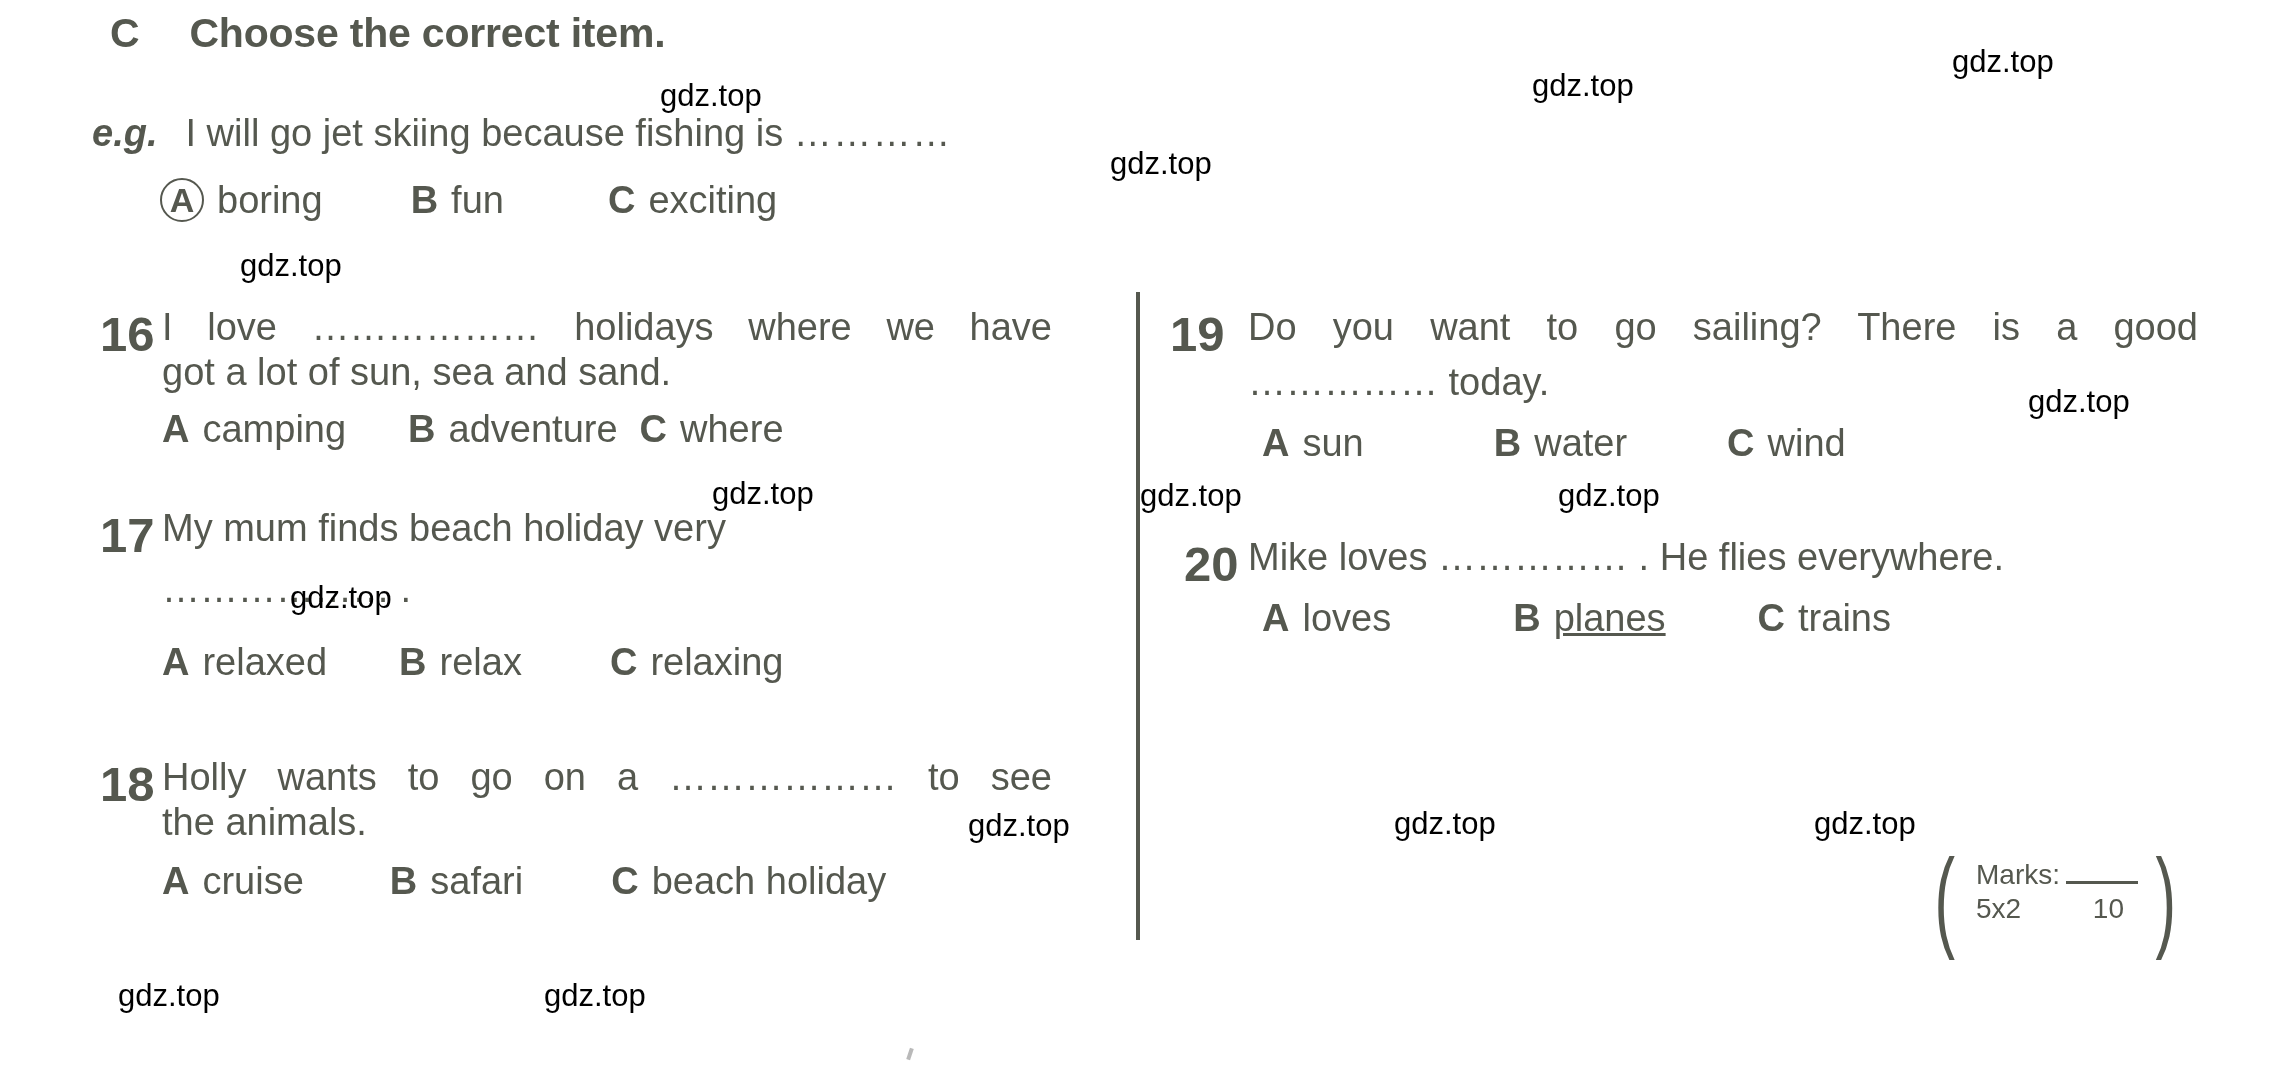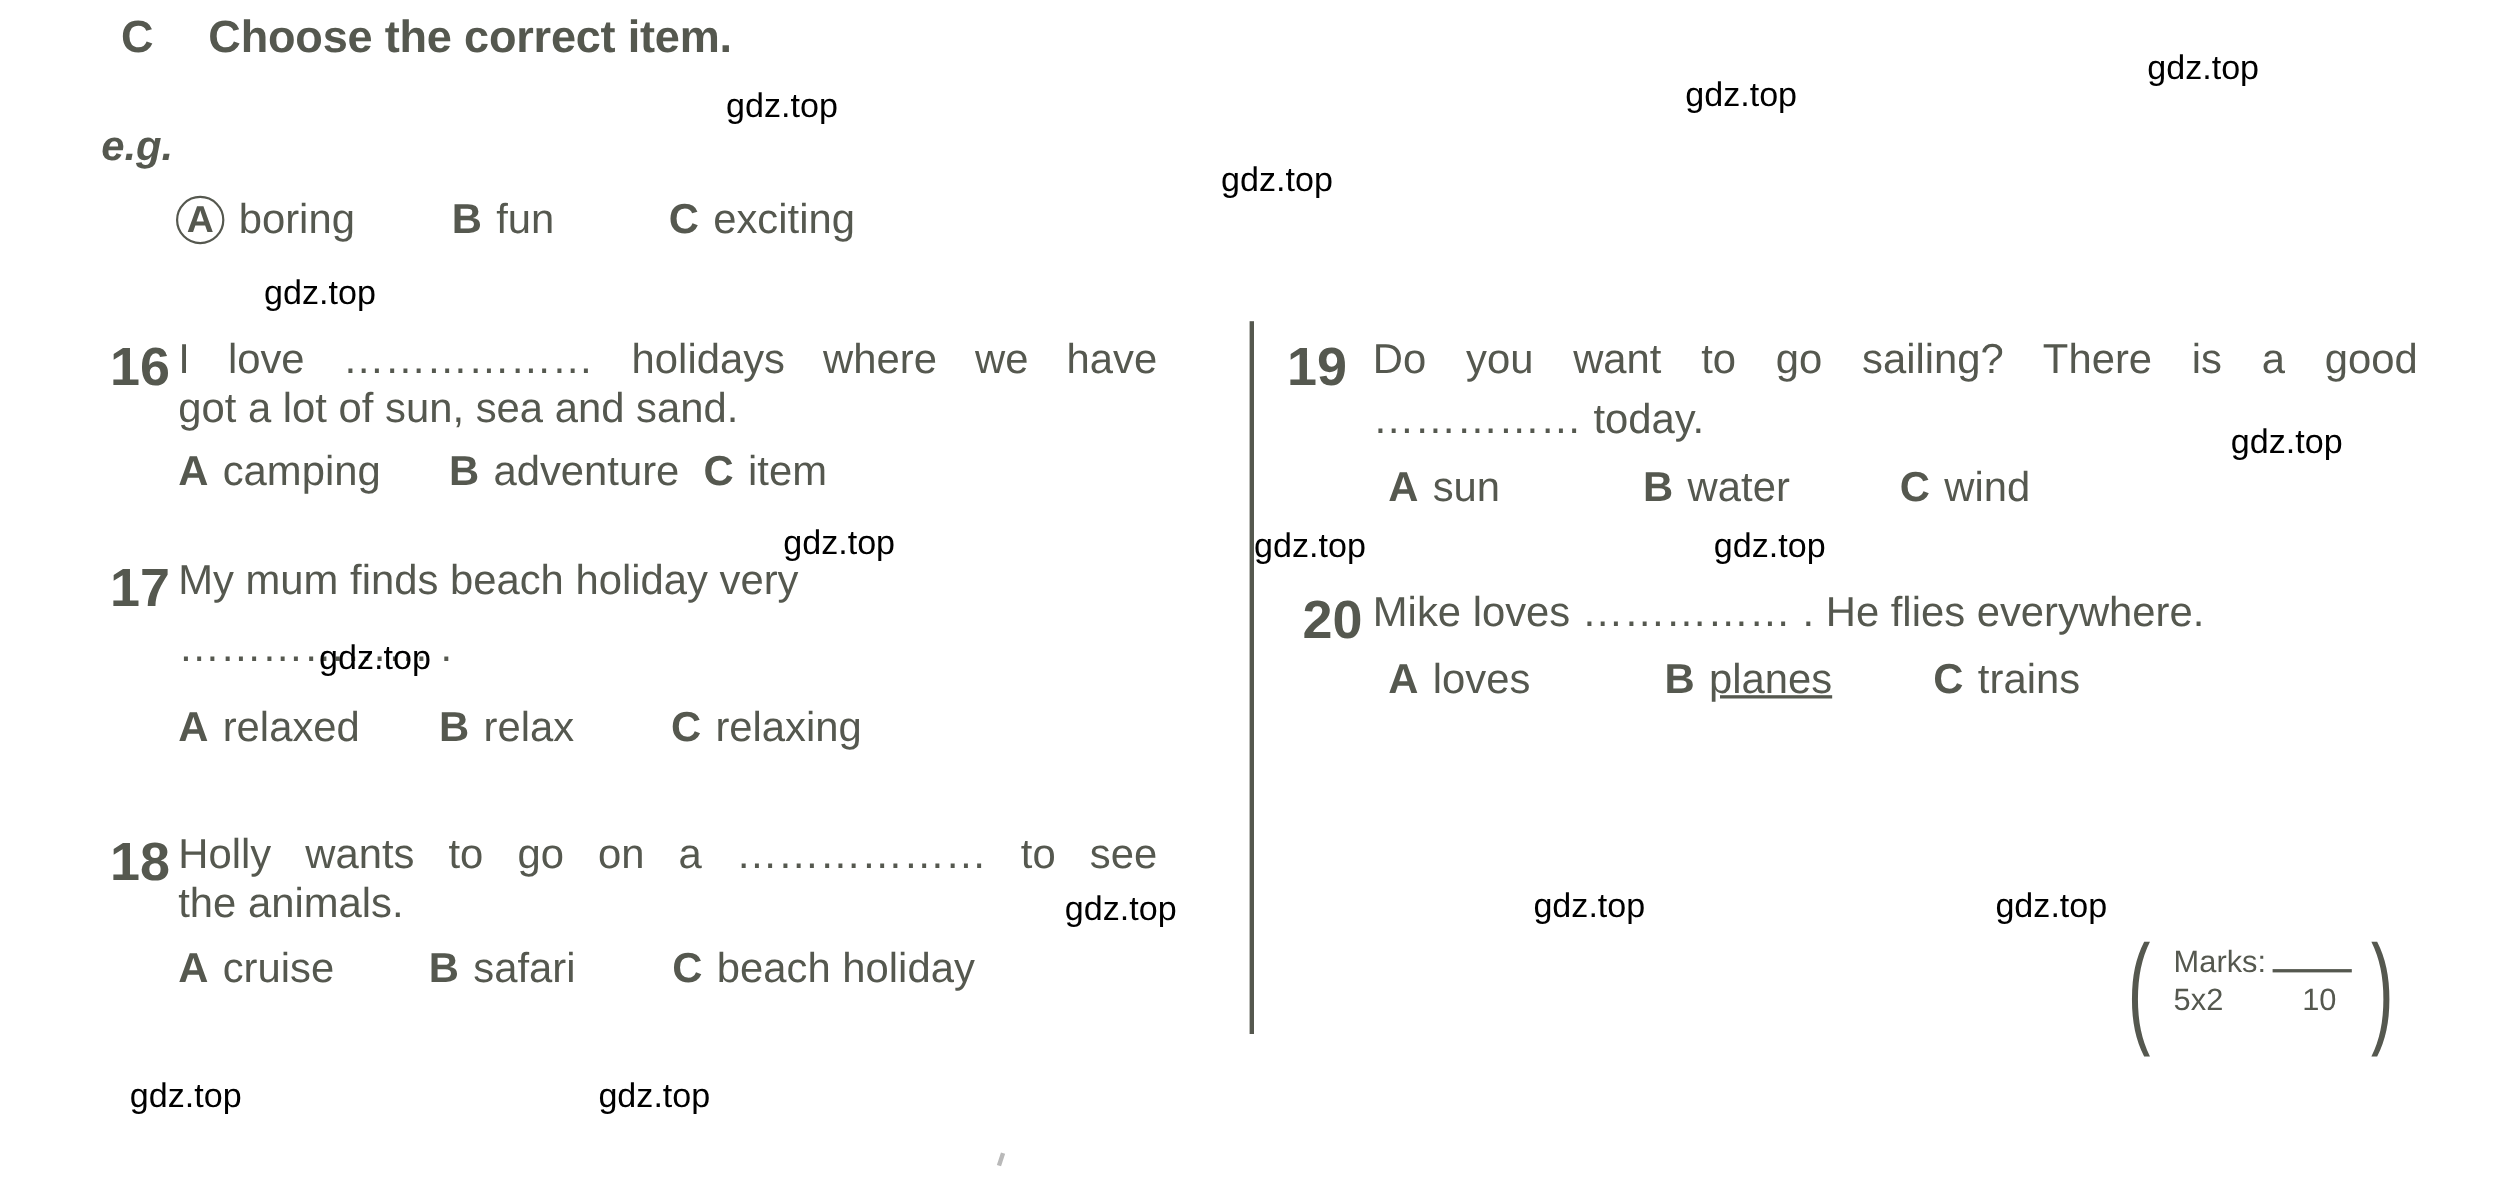--- a/index.html
+++ b/index.html
@@ -178,20 +178,24 @@
 
 <div id="page">
 
   <div id="heading-row" class="abs">
     <span id="heading-letter">C</span>
     <span id="heading-text">Choose the correct item.</span>
   </div>
 
   <div id="eg-row" class="abs">
     <span id="eg-label">e.g.</span>
+    <span>
+      <span>I will go jet skiing because fishing is</span>
+      <span class="dots">…………</span>
+    </span>
   </div>
 
   <div id="eg-options" class="abs">
     <span class="opt-circled">A</span>
     <span style="margin-right:88px;">boring</span>
     <span class="opt-letter">B</span>
     <span style="margin-right:104px;">fun</span>
     <span class="opt-letter">C</span>
     <span>exciting</span>
   </div>
@@ -202,21 +206,21 @@
     <span class="q-num">16</span>
     <div class="q-body" style="margin-left:62px;">
       <div class="q-line justify" style="width:890px;">I love ……………… holidays where we have</div>
       <div class="q-line">got a lot of sun, sea and sand.</div>
       <div class="q-options" style="margin-top:12px;">
         <span class="opt-letter">A</span>
         <span style="margin-right:62px;">camping</span>
         <span class="opt-letter">B</span>
         <span style="margin-right:22px;">adventure</span>
         <span class="opt-letter">C</span>
-        <span>item</span>
+        <span>where</span>
       </div>
     </div>
   </div>
 
   <div class="q" style="left:100px; top:506px; width:1000px;">
     <span class="q-num">17</span>
     <div class="q-body" style="margin-left:62px;">
       <div class="q-line">My mum finds beach holiday very</div>
       <div class="q-line" style="margin-top:16px;">……………… .</div>
       <div class="q-options" style="margin-top:16px;">

